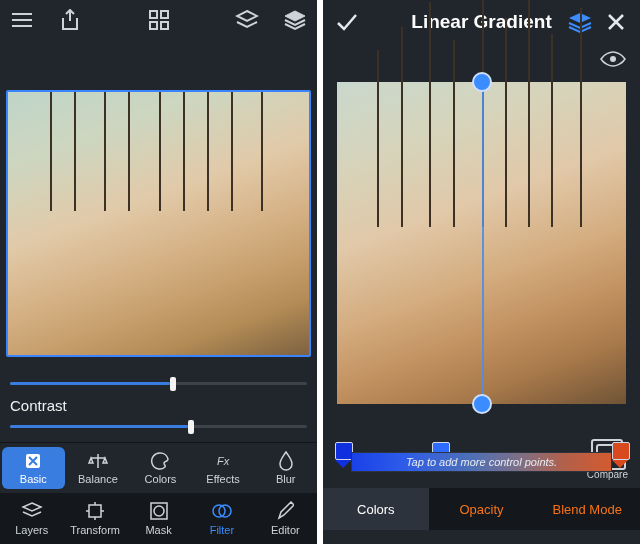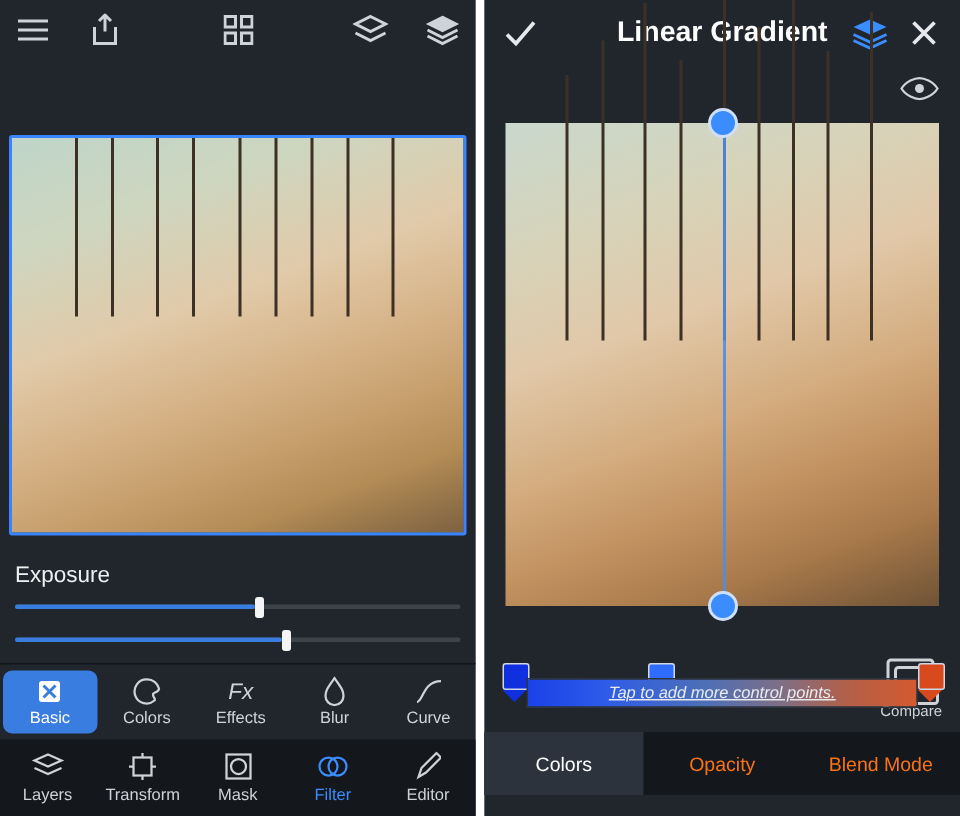--- a/index.html
+++ b/index.html
@@ -39,21 +39,21 @@
   
   .eyeRow{height:30px;display:flex;justify-content:flex-end;align-items:center;padding-right:14px;}
   .canvR{margin:8px 14px 2px 14px;height:322px;position:relative;background:linear-gradient(160deg,#c9d8cd 0%,#d6d4bb 20%,#e1c8a8 40%,#d4ad80 58%,#c39261 72%,#a8794a 85%,#6f5336 100%);}
   .gline{position:absolute;left:50%;top:-8px;bottom:-8px;width:2px;background:rgba(80,140,230,.9);}
   .ghndl{position:absolute;left:50%;transform:translateX(-50%);width:16px;height:16px;border-radius:50%;background:#3a8cff;border:2px solid #cfe0ff;}
   .compare{position:absolute;right:12px;bottom:64px;display:flex;flex-direction:column;align-items:center;font-size:10px;color:#cfd3d7;}
   .compare .box{width:28px;height:24px;border:2px solid #cfd3d7;border-radius:3px;position:relative;margin-bottom:2px;}
   .compare .box::after{content:"";position:absolute;left:3px;top:3px;right:-5px;bottom:-5px;border:2px solid #cfd3d7;border-radius:3px;background:#21262c;}
   
   .gradstrip{margin:36px 12px 0 12px;height:30px;position:relative;}
-  .gradbar{position:absolute;left:16px;right:16px;top:10px;height:18px;border:1px solid #2c3440;border-radius:0;background:linear-gradient(90deg,#1a41e8 0%, #2e5ce8 20%, #4c6fb8 45%, #7e6f85 65%, #b2604a 82%, #d35a2f 100%);display:flex;align-items:center;justify-content:center;text-decoration:underline;}
+  .gradbar{position:absolute;left:16px;right:16px;top:10px;height:18px;border:1px solid #2c3440;border-radius:0;background:linear-gradient(90deg,#1a41e8 0%, #2e5ce8 20%, #4c6fb8 45%, #7e6f85 65%, #b2604a 82%, #d35a2f 100%);display:flex;align-items:center;justify-content:center;}
   .gradbar span{font-size:11px;font-style:italic;color:#e8ecf2;}
   .stop{position:absolute;top:0;width:16px;height:30px;}
   .stop .sq{width:16px;height:16px;border:1px solid #cfd8e4;border-radius:2px;}
   .stop .pt{width:0;height:0;border-left:8px solid transparent;border-right:8px solid transparent;}
   
   .rtabs{display:flex;height:42px;margin-top:16px;background:#14181d;}
   .rtab{flex:1;display:flex;align-items:center;justify-content:center;font-size:13px;color:#f97316;}
   .rtab.act{background:#2c333c;color:#fff;}
   svg{display:block;}
 </style>
@@ -110,73 +110,73 @@
         <span style="left:50%;height:78%"></span>
           <span style="left:58%;height:65%"></span>
         <span style="left:66%;height:72%"></span>
           <span style="left:74%;height:60%"></span>
         <span style="left:84%;height:68%"></span>
       </div>
     </div>
 
     <div class="sliders">
       <div class="srow">
-          <div class="slabel">Exposure</div>
         <div class="strack">
             <div class="sbar"></div>
             <div class="sfill" style="width:54%"></div>
             <div class="sknob" style="left:54%"></div>
           </div>
         </div>
       <div class="srow">
+          <div class="slabel">Contrast</div>
         <div class="strack">
             <div class="sbar"></div>
             <div class="sfill" style="width:60%"></div>
             <div class="sknob" style="left:60%"></div>
           </div>
         </div>
     </div>
 
     <div class="filterrow">
       <div class="fbtn sel">
           <div class="ic">
             <svg width="20" height="20">
               <rect x="3" y="3" width="14" height="14" fill="#fff" rx="2"></rect>
               <path d="M6 6l8 8M14 6l-8 8" stroke="#3a7de0" stroke-width="2"></path>
             </svg>
           </div>
           <span>Basic</span>
         </div>
       <div class="fbtn">
           <div class="ic">
+            <svg width="22" height="18">
+              <path d="M11 2v14M4 6l-2 5h4zM18 6l-2 5h4zM4 6h14" stroke="#cfd3d7" stroke-width="1.5" fill="none"></path>
+            </svg>
+          </div>
+          <span>Balance</span>
+        </div>
+      <div class="fbtn">
+          <div class="ic">
             <svg width="20" height="18">
               <path d="M10 1a8 8 0 1 0 5 14c1-1-1-2-1-4s4-1 4-4a8 8 0 0 0-8-6z" stroke="#cfd3d7" stroke-width="1.5" fill="none"></path>
             </svg>
           </div>
           <span>Colors</span>
         </div>
       <div class="fbtn">
-          <div class="ic" style="font-style:italic;font-size:15px;color:#cfd3d7">Fx</div>
+          <div class="ic" style="font-style:italic;font-size:11px;color:#cfd3d7">Fx</div>
           <span>Effects</span>
         </div>
       <div class="fbtn">
           <div class="ic">
             <svg width="16" height="20">
               <path d="M8 1c4 6 6 8 6 12a6 6 0 0 1-12 0c0-4 2-6 6-12z" stroke="#cfd3d7" stroke-width="1.5" fill="none"></path>
             </svg>
           </div>
           <span>Blur</span>
-        </div>
-      <div class="fbtn">
-          <div class="ic">
-            <svg width="20" height="18">
-              <path d="M2 16c4 0 4-14 16-14" stroke="#cfd3d7" stroke-width="1.5" fill="none"></path>
-            </svg>
-          </div>
-          <span>Curve</span>
         </div>
     </div>
 
     <div class="bnav">
       <div class="bbtn">
           <div class="ic">
             <svg width="22" height="20">
               <path d="M11 2l9 4-9 4-9-4zM2 11l9 4 9-4" stroke="#cfd3d7" stroke-width="1.5" fill="none"></path>
             </svg>
           </div>

